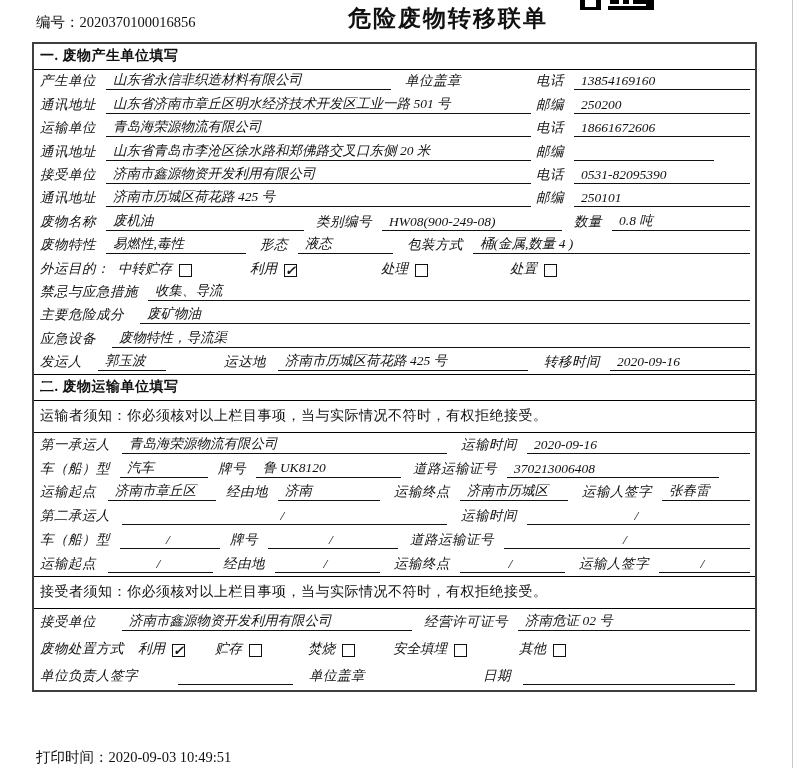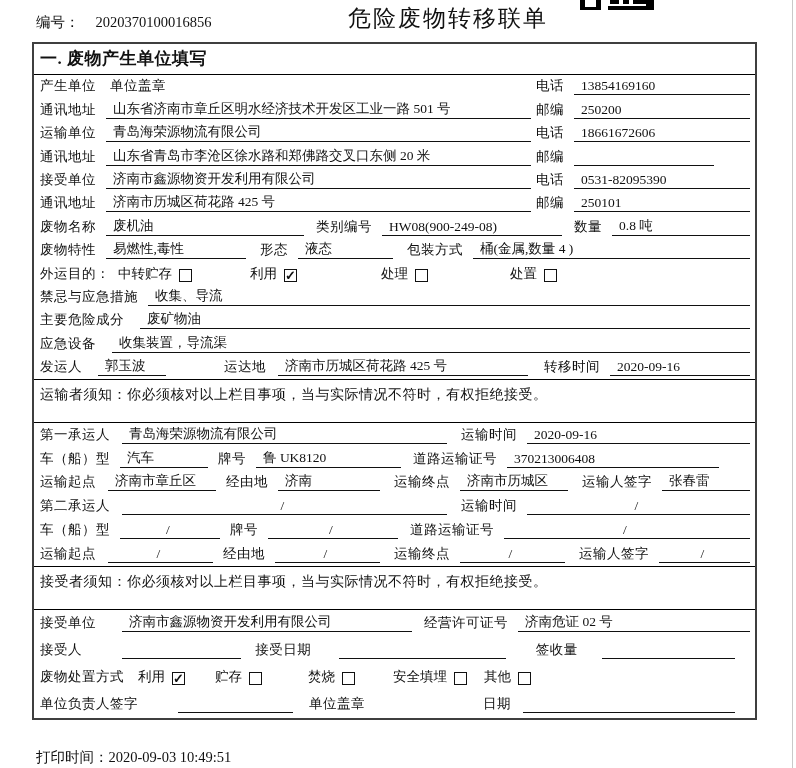--- a/index.html
+++ b/index.html
@@ -15,25 +15,25 @@
   }
   .page-edge {
     position:absolute; right:3px; top:0; bottom:0; width:1px;
     background:#c9c9c9;
   }
   
   .hdr-no {
     position:absolute; left:36px; top:13px;
     font-size:14.5px; white-space:nowrap;
   }
-  .hdr-no .val { margin-left:16px; }
+  .hdr-no .val { margin-left:0; }
   .hdr-title {
     position:absolute; left:100px; right:0; top:3px;
     text-align:center;
-    font-size:23px; font-weight:normal; letter-spacing:2px;
+    font-size:23px; font-weight:bold; letter-spacing:2px;
     white-space:nowrap;
   }
   
   .qr-frag { position:absolute; left:580px; top:0; width:82px; height:11px; }
   .qr-frag .b { position:absolute; background:#000; }
   .qr-b1 { left:0;  top:0; width:5px;  height:10px; }
   .qr-b2 { left:16px; top:0; width:5px; height:10px; }
   .qr-b3 { left:0;  top:7px; width:21px; height:3px; }
   .qr-b4 { left:30px; top:0; width:9px; height:4px; }
   .qr-b5 { left:28px; top:6px; width:46px; height:4px; }
@@ -43,51 +43,52 @@
 
   
   .form {
     position:absolute; left:32px; top:42px; width:725px;
     border:2px solid #3f3f3f;
     background:#fff;
   }
   .sec { border-top:1.5px solid #000; }
   .sec:first-child { border-top:none; }
   .sec-head {
-    font-weight:bold; font-size:17px;
+    font-weight:bold; font-size:14px;
     padding:3px 20px 4px 6px;
     border-bottom:1.5px solid #000;
     letter-spacing:0.5px;
   }
   .notice {
-    padding:6px 6px 18px 6px;
+    padding:6px 6px 7px 6px;
     border-bottom:1.5px solid #000;
     font-size:14px; letter-spacing:0.5px;
   }
   .row {
     display:flex; align-items:flex-end;
     height:23.4px;
     padding:0 5px 3px 6px;
+    font-style:italic;
   }
   .sec2 .row { height:23.8px; }
   .sec3 .row { height:27px; padding-bottom:5px; }
   .lbl, .plain { white-space:nowrap; letter-spacing:0.5px; }
   .fld {
     border-bottom:1px solid #111;
     padding:0 4px 0 7px;
     white-space:nowrap; overflow:hidden;
     min-height:17px;
   }
   .flex1 { flex:1; }
   .ctr { text-align:center; padding-left:0; }
   .mla { margin-left:auto; }
   .ml8{margin-left:8px}.ml10{margin-left:10px}.ml12{margin-left:12px}
   .ml14{margin-left:14px}.ml16{margin-left:16px}.ml24{margin-left:24px}
   .ml26{margin-left:26px}.ml28{margin-left:28px}.ml30{margin-left:30px}
-  .ml34{margin-left:46px}.ml36{margin-left:17px}.ml38{margin-left:38px}
+  .ml34{margin-left:46px}.ml36{margin-left:52px}.ml38{margin-left:38px}
   .ml40{margin-left:40px}.ml42{margin-left:58px}.ml58{margin-left:58px}
   .ml68{margin-left:84px}.ml82{margin-left:82px}.ml118{margin-left:118px}
   .mr15{margin-right:15px}.mr36{margin-right:36px}
   .w68{width:68px}.w88{width:88px}.w95{width:95px}.w100{width:100px}
   .w102{width:102px}.w105{width:105px}.w108{width:108px}.w115{width:115px}
   .w125{width:125px}.w130{width:130px}.w140{width:140px}.w145{width:145px}
   .w175{width:175px}.w176{width:176px}.w180{width:180px}.w198{width:198px}
   .w212{width:212px}.w250{width:250px}.w285{width:285px}.w290{width:290px}
   .w325{width:325px}.w425{width:425px}
   
@@ -129,20 +130,21 @@
       <span class="b qr-b8"></span>
   </div>
 
   <div class="form">
 
     <div class="sec sec1">
       <div class="sec-head">一. 废物产生单位填写</div>
 
       <div class="row">
         <span class="lbl">产生单位</span>
+        <span class="fld w285 ml10">山东省永信非织造材料有限公司</span>
         <span class="plain ml14">单位盖章</span>
         <span class="lbl mla">电话</span>
         <span class="fld w176 ml10">13854169160</span>
       </div>
 
       <div class="row">
         <span class="lbl">通讯地址</span>
         <span class="fld w425 ml10">山东省济南市章丘区明水经济技术开发区工业一路 501 号</span>
         <span class="lbl mla">邮编</span>
         <span class="fld w176 ml10">250200</span>
@@ -219,34 +221,35 @@
         <span class="fld flex1 ml10">收集、导流</span>
       </div>
 
       <div class="row">
         <span class="lbl">主要危险成分</span>
         <span class="fld flex1 ml16">废矿物油</span>
       </div>
 
       <div class="row">
         <span class="lbl">应急设备</span>
-        <span class="fld flex1 ml16">收集装置，导流渠</span>
+        <span class="fld flex1 ml16">废物特性，导流渠</span>
       </div>
 
       <div class="row">
         <span class="lbl">发运人</span>
         <span class="fld w68 ml16">郭玉波</span>
         <span class="lbl ml42">运达地</span>
         <span class="fld w250 ml12">济南市历城区荷花路 425 号</span>
         <span class="lbl ml16">转移时间</span>
         <span class="fld flex1 ml10">2020-09-16</span>
       </div>
     </div>
 
     <div class="sec sec2">
+      <div class="sec-head">二. 废物运输单位填写</div>
       <div class="notice">运输者须知：你必须核对以上栏目事项，当与实际情况不符时，有权拒绝接受。</div>
 
       <div class="row">
         <span class="lbl">第一承运人</span>
         <span class="fld w325 ml12">青岛海荣源物流有限公司</span>
         <span class="lbl ml14">运输时间</span>
         <span class="fld flex1 ml10">2020-09-16</span>
       </div>
 
       <div class="row">
@@ -300,28 +303,20 @@
     <div class="sec sec3">
       <div class="notice">接受者须知：你必须核对以上栏目事项，当与实际情况不符时，有权拒绝接受。</div>
 
       <div class="row">
         <span class="lbl">接受单位</span>
         <span class="fld w290 ml26">济南市鑫源物资开发利用有限公司</span>
         <span class="lbl ml12">经营许可证号</span>
         <span class="fld flex1 ml10">济南危证 02 号</span>
       </div>
 
-      <div class="row">
-        <span class="lbl">接受人</span>
-        <span class="fld w125 ml40"></span>
-        <span class="lbl ml14">接受日期</span>
-        <span class="fld w175 ml28"></span>
-        <span class="lbl ml30">签收量</span>
-        <span class="fld w140 ml24 mr15"></span>
-      </div>
 
       <div class="row">
         <span class="lbl">废物处置方式</span>
         <span class="cbg ml14">
           <span>利用</span>
           <span class="bx checked"></span>
         </span>
         <span class="cbg ml30">
           <span>贮存</span>
           <span class="bx"></span>

